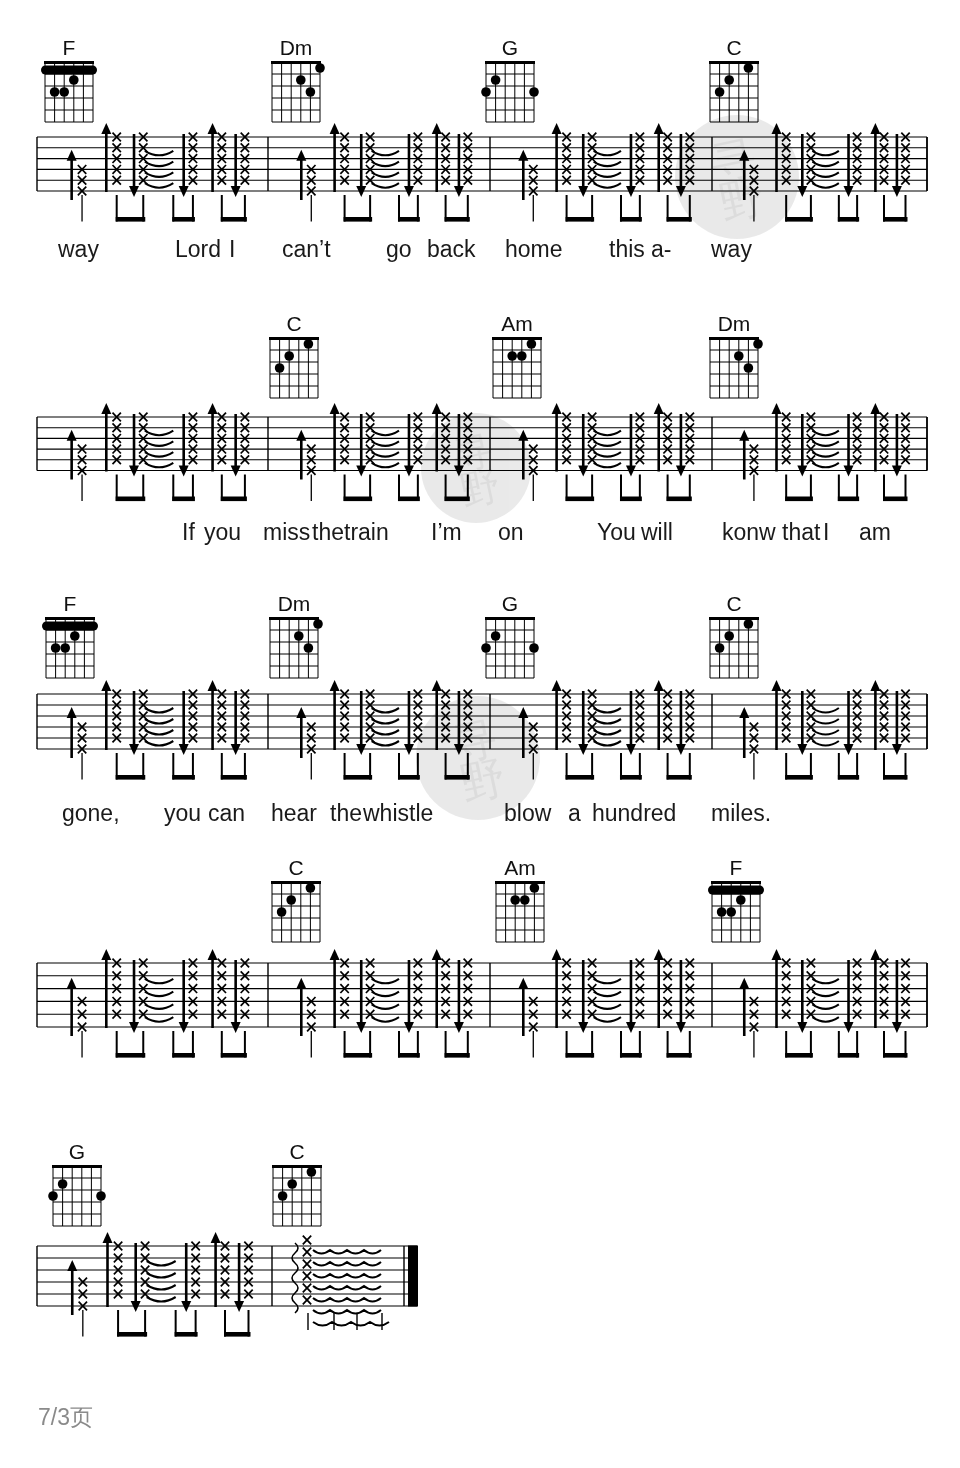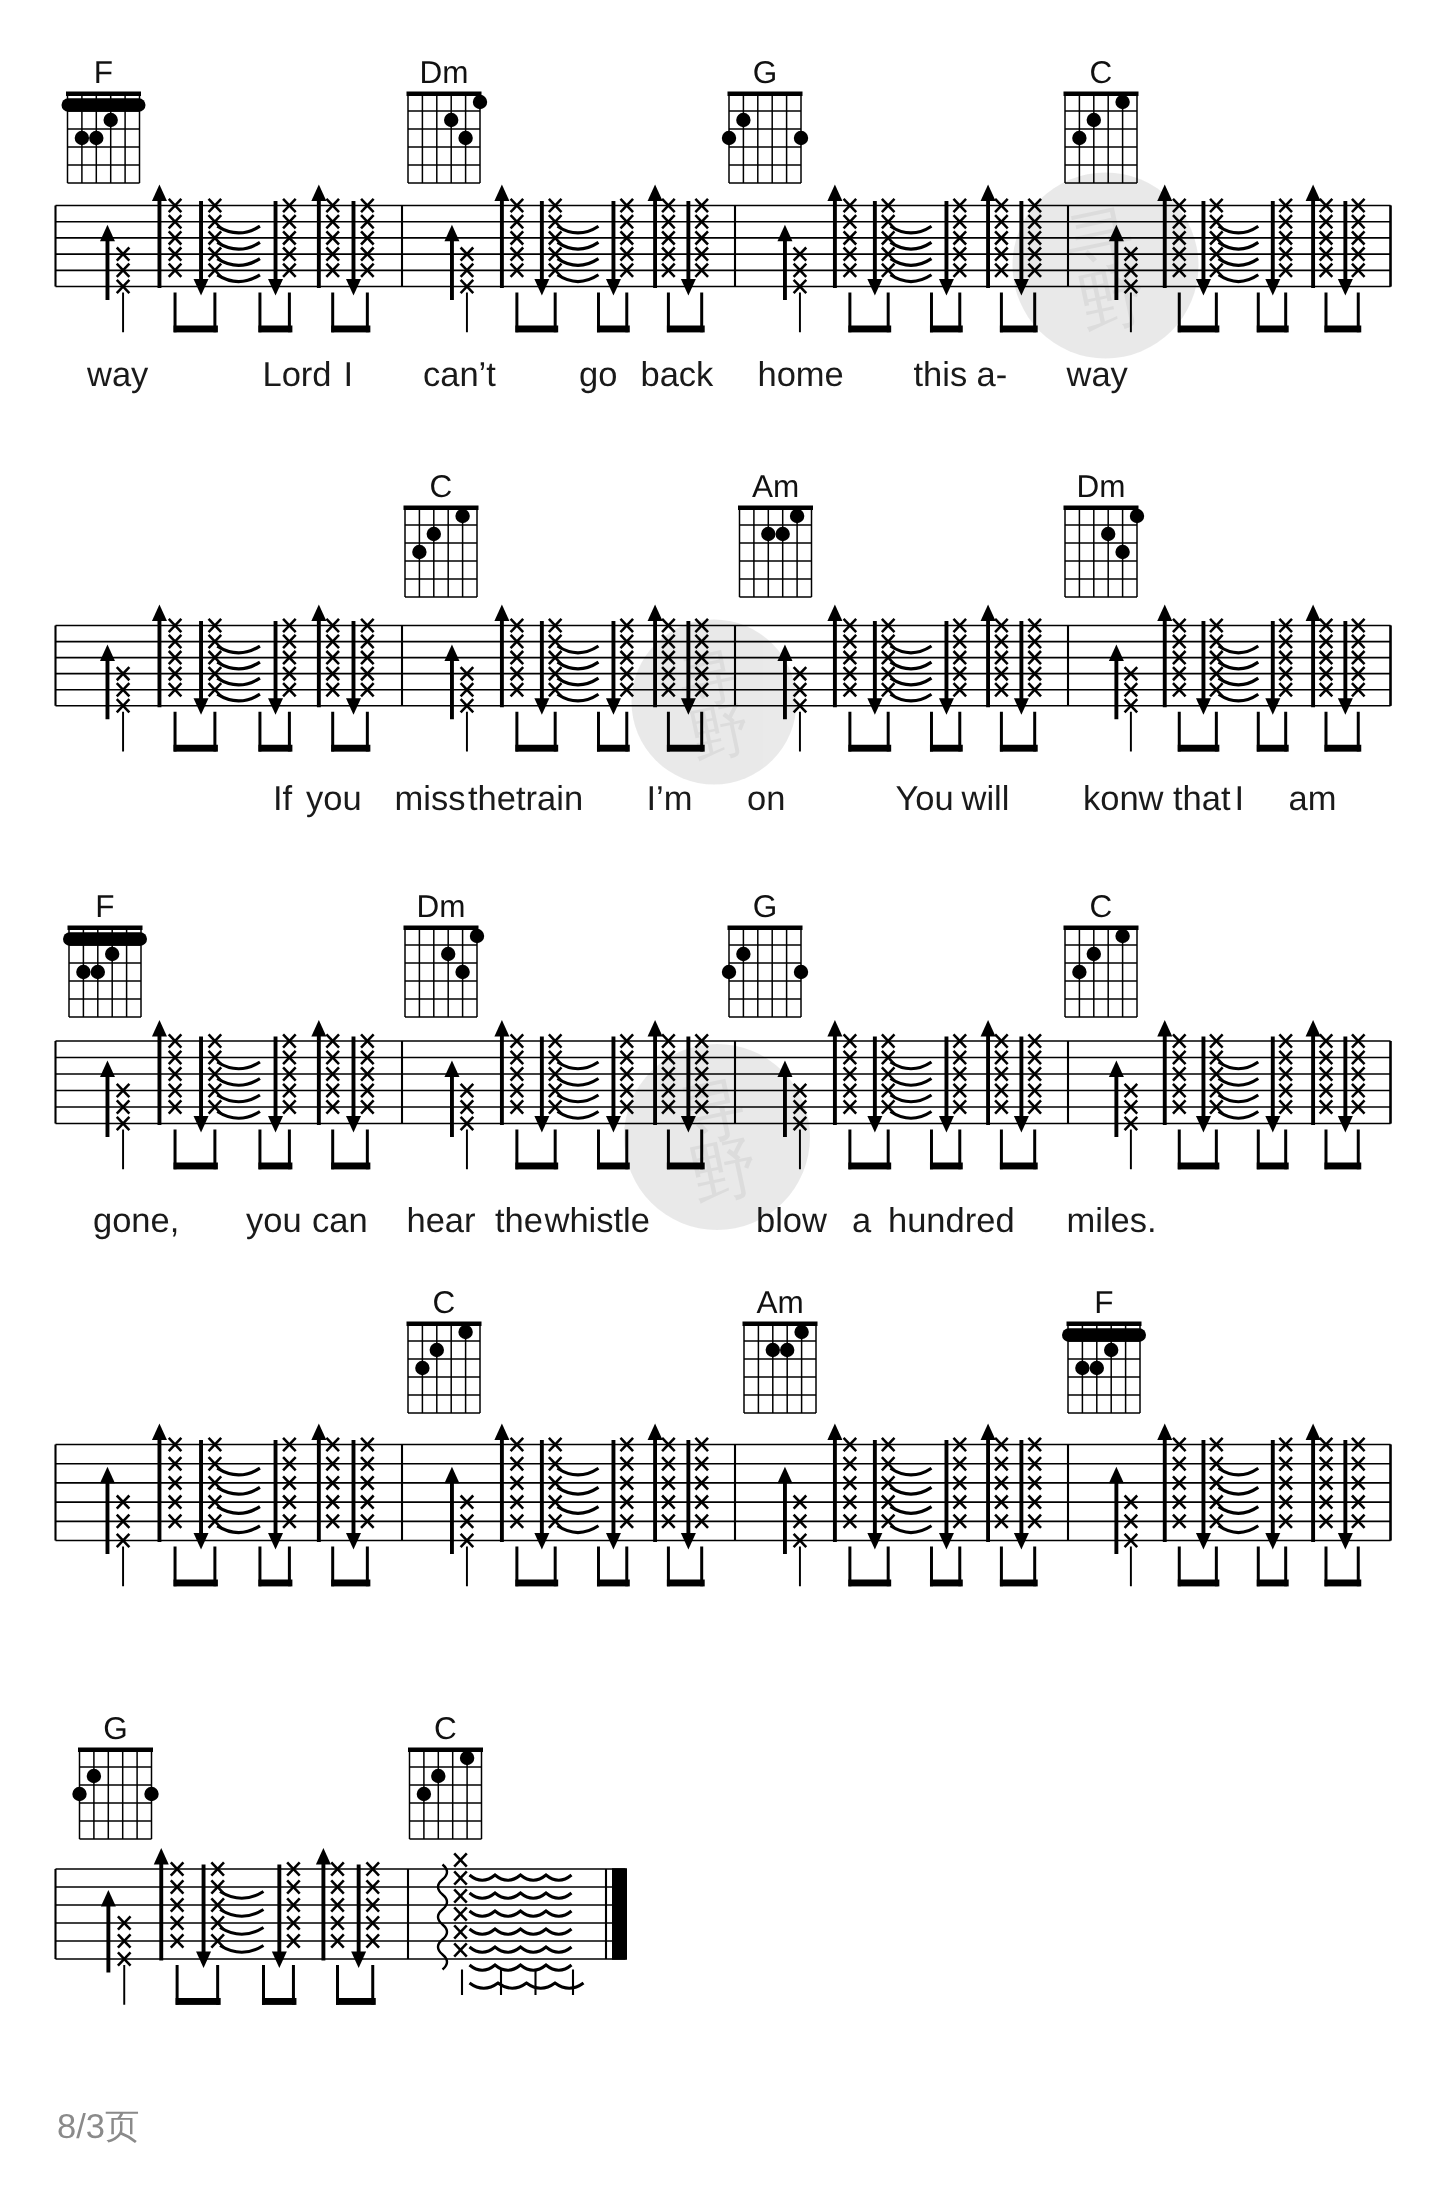--- a/index.html
+++ b/index.html
@@ -1869,14 +1869,14 @@
           <path d="M 313 1322 q 9.5 7 19 0 q 9.5 7 19 0 q 9.5 7 19 0 q 9.5 7 19 0" fill="none" stroke="#000" stroke-width="2"></path>
           <line x1="308" y1="1313" x2="308" y2="1330" stroke="#000" stroke-width="1.4"></line>
           <line x1="334" y1="1313" x2="334" y2="1330" stroke="#000" stroke-width="1.4"></line>
           <line x1="357" y1="1313" x2="357" y2="1330" stroke="#000" stroke-width="1.4"></line>
           <line x1="382" y1="1313" x2="382" y2="1330" stroke="#000" stroke-width="1.4"></line>
           <line x1="404" y1="1246" x2="404" y2="1306" stroke="#000" stroke-width="1.4"></line>
           <rect x="408" y="1245.5" width="10" height="61" fill="#000"></rect>
         </g>
       </g>
     </svg>
-  <div class="footer">8/3页</div>
+  <div class="footer">7/3页</div>
 </div>
 
 </body></html>

